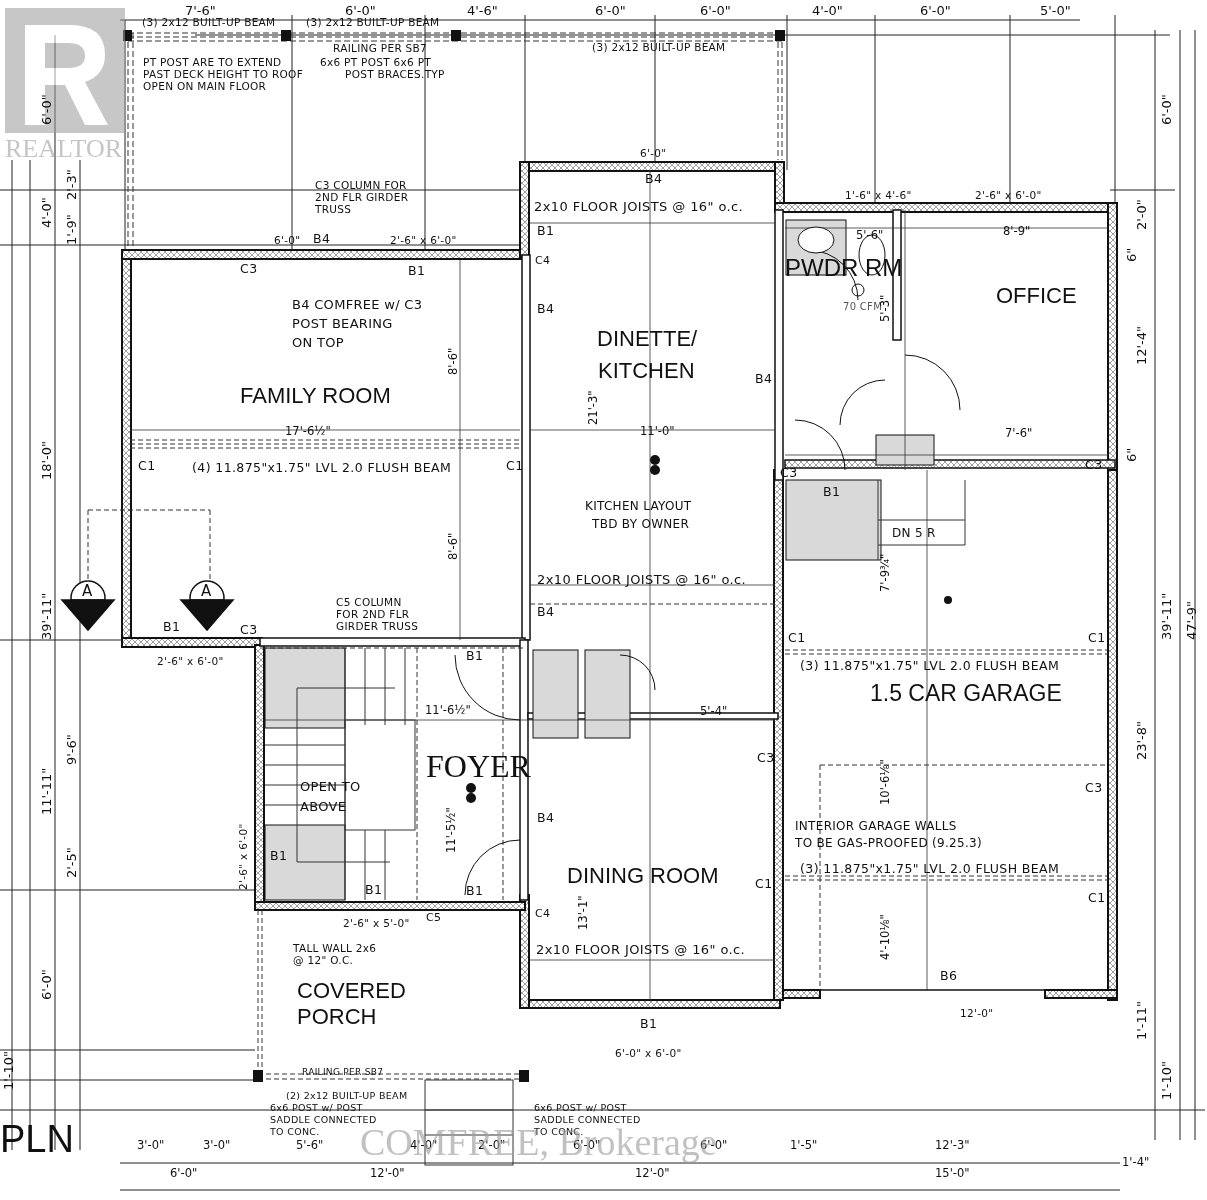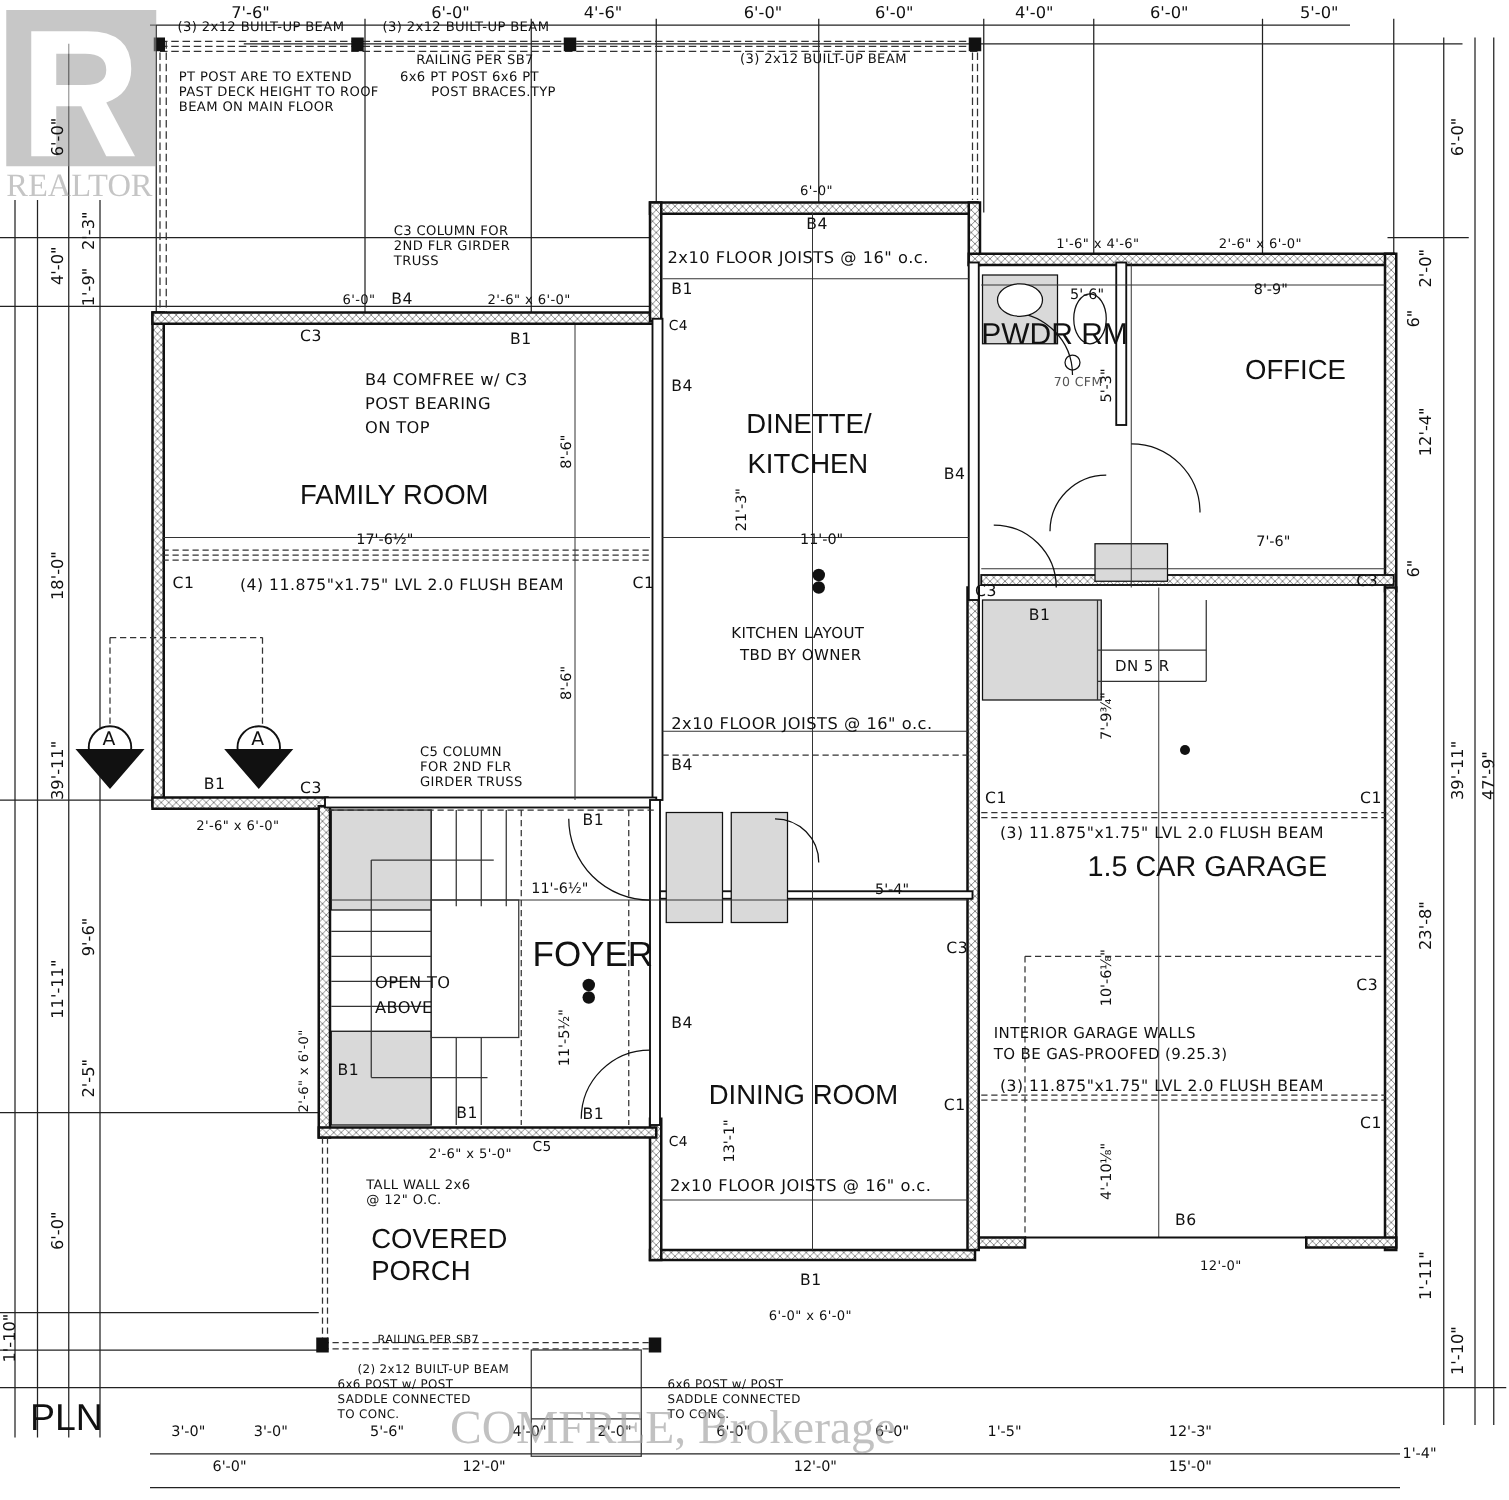--- a/index.html
+++ b/index.html
@@ -248,35 +248,35 @@
     <ellipse cx="872" cy="255" rx="13" ry="20" fill="#fff"></ellipse>
     <circle cx="858" cy="290" r="6"></circle>
   </g>
 </svg>
 
 <div class="t room" style="left:240px;top:385px;">FAMILY ROOM</div>
 <div class="t room" style="left:597px;top:328px;">DINETTE/</div>
 <div class="t room" style="left:598px;top:360px;">KITCHEN</div>
 <div class="t room" style="left:785px;top:256px;font-size:24px;">PWDR RM</div>
 <div class="t room" style="left:960px;top:285px;margin-left:36px;">OFFICE</div>
-<div class="t room" style="left:426px;top:750px;font-size:28px;">FOYER</div>
+<div class="t room" style="left:426px;top:750px;font-size:32px;font-family:Liberation Serif, serif;">FOYER</div>
 <div class="t room" style="left:567px;top:865px;">DINING ROOM</div>
 <div class="t room" style="left:870px;top:682px;font-size:23px;">1.5 CAR GARAGE</div>
 <div class="t room" style="left:297px;top:980px;">COVERED</div>
 <div class="t room" style="left:297px;top:1006px;">PORCH</div>
 <div class="t note" style="left:300px;top:780px;font-size:13px;">OPEN TO</div>
 <div class="t note" style="left:300px;top:800px;font-size:13px;">ABOVE</div>
 
 <div class="t note" style="left:142px;top:17px;">(3) 2x12 BUILT-UP BEAM</div>
 <div class="t note" style="left:306px;top:17px;">(3) 2x12 BUILT-UP BEAM</div>
 <div class="t note" style="left:592px;top:42px;">(3) 2x12 BUILT-UP BEAM</div>
 <div class="t note" style="left:333px;top:43px;">RAILING PER SB7</div>
 <div class="t note" style="left:143px;top:57px;">PT POST ARE TO EXTEND</div>
 <div class="t note" style="left:143px;top:69px;text-align:center;">PAST DECK HEIGHT TO ROOF</div>
-<div class="t note" style="left:143px;top:81px;">BEAM ON MAIN FLOOR</div>
+<div class="t note" style="left:143px;top:81px;">OPEN ON MAIN FLOOR</div>
 <div class="t note" style="left:320px;top:57px;">6x6 PT POST 6x6 PT</div>
 <div class="t note" style="left:320px;top:69px;margin-left:25px;">POST BRACES.TYP</div>
 <div class="t note" style="left:315px;top:180px;">C3 COLUMN FOR</div>
 <div class="t note" style="left:315px;top:192px;">2ND FLR GIRDER</div>
 <div class="t note" style="left:315px;top:204px;">TRUSS</div>
 <div class="t note" style="left:292px;top:298px;font-size:13px;">B4 COMFREE w/ C3</div>
 <div class="t note" style="left:292px;top:317px;font-size:13px;">POST BEARING</div>
 <div class="t note" style="left:292px;top:336px;font-size:13px;">ON TOP</div>
 
 <div class="t beam" style="left:192px;top:462px;">(4) 11.875"x1.75" LVL 2.0 FLUSH BEAM</div>
@@ -297,21 +297,21 @@
 <div class="t note" style="left:293px;top:955px;">@ 12" O.C.</div>
 <div class="t note" style="left:302px;top:1068px;font-size:9px;">RAILING PER SB7</div>
 <div class="t note" style="left:286px;top:1091px;font-size:9.5px;">(2) 2x12 BUILT-UP BEAM</div>
 <div class="t note" style="left:270px;top:1103px;font-size:9.5px;">6x6 POST w/ POST</div>
 <div class="t note" style="left:270px;top:1115px;font-size:9.5px;">SADDLE CONNECTED</div>
 <div class="t note" style="left:270px;top:1127px;font-size:9.5px;">TO CONC.</div>
 <div class="t note" style="left:534px;top:1103px;font-size:9.5px;">6x6 POST w/ POST</div>
 <div class="t note" style="left:534px;top:1115px;font-size:9.5px;">SADDLE CONNECTED</div>
 <div class="t note" style="left:534px;top:1127px;font-size:9.5px;">TO CONC.</div>
 <div class="t note" style="left:843px;top:302px;font-size:10px;color:#555;">70 CFM</div>
-<div class="t" style="left:0px;top:1120px;font-size:30px;font-family:'Liberation Sans',sans-serif;margin-left:24px;">PLN</div>
+<div class="t" style="left:0px;top:1120px;font-size:38px;font-family:'Liberation Sans',sans-serif;">PLN</div>
 
 <div class="t beam" style="left:313px;top:233px;">B4</div>
 <div class="t beam" style="left:408px;top:265px;">B1</div>
 <div class="t beam" style="left:537px;top:225px;">B1</div>
 <div class="t beam" style="left:645px;top:173px;">B4</div>
 <div class="t beam" style="left:537px;top:303px;">B4</div>
 <div class="t beam" style="left:755px;top:373px;">B4</div>
 <div class="t beam" style="left:823px;top:486px;">B1</div>
 <div class="t beam" style="left:537px;top:606px;">B4</div>
 <div class="t beam" style="left:466px;top:650px;">B1</div>

